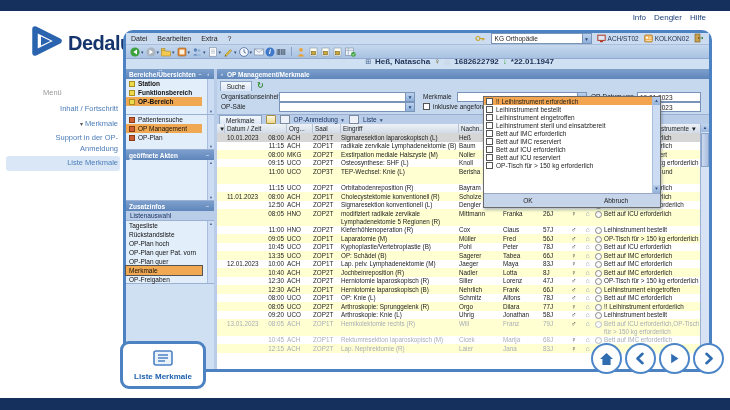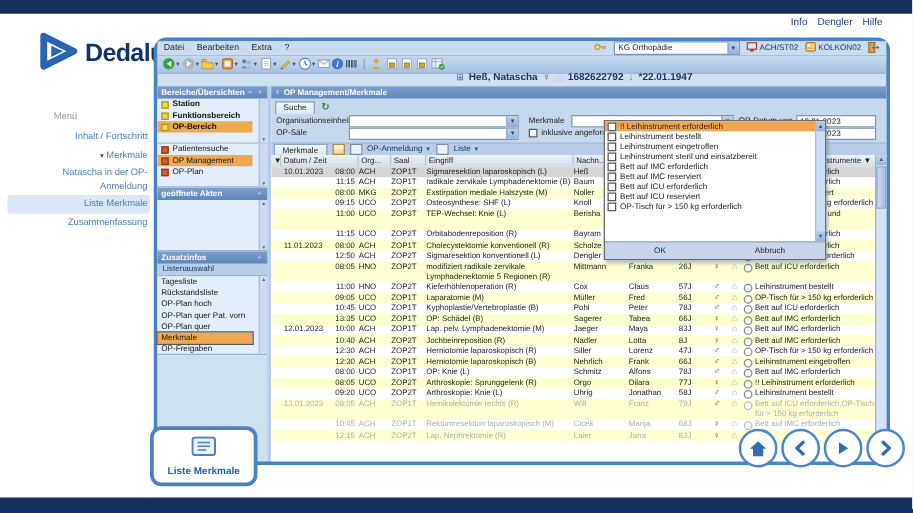--- a/index.html
+++ b/index.html
@@ -161,23 +161,22 @@
     <span id="logo-ico"><svg width="34" height="32" viewBox="0 0 34 32">
           <path d="M5 4 L29 16 L5 28 Z" fill="none" stroke="#2a64ae" stroke-width="5.5" stroke-linejoin="round"></path>
           <path d="M11 11.5 L20.5 16 L11 20.5 Z" fill="#2a64ae"></path>
         </svg></span>
     <span class="word">Dedalus</span>
   </div>
   <div class="abs" id="menu-label">Menü</div>
   <div class="abs" id="side-menu">
       <div class="mi lvl1"><span>Inhalt / Fortschritt</span></div>
       <div class="mi lvl0"><span class="exp">▾</span><span>Merkmale</span></div>
-      <div class="mi lvl2"><span>Natascha in der OP-Anmeldung</span></div>
+      <div class="mi lvl2"><span>Support in der OP-Anmeldung</span></div>
       <div class="mi lvl2 active"><span>Liste Merkmale</span></div>
-      <div class="mi lvl2"><span>Zusammenfassung</span></div>
     </div>
 
   <div class="abs" id="win">
     <div id="menubar">
       <span id="menu-items" style="display:flex;gap:10px;">
           <span class="mitem">Datei</span>
           <span class="mitem">Bearbeiten</span>
           <span class="mitem">Extra</span>
           <span class="mitem">?</span>
         </span>

